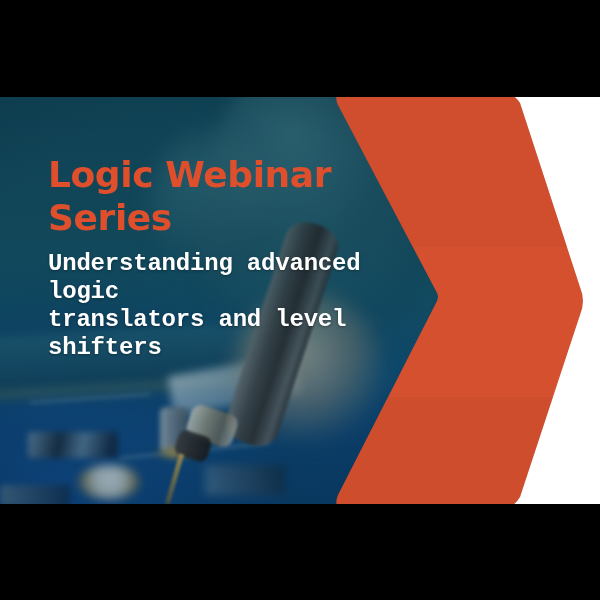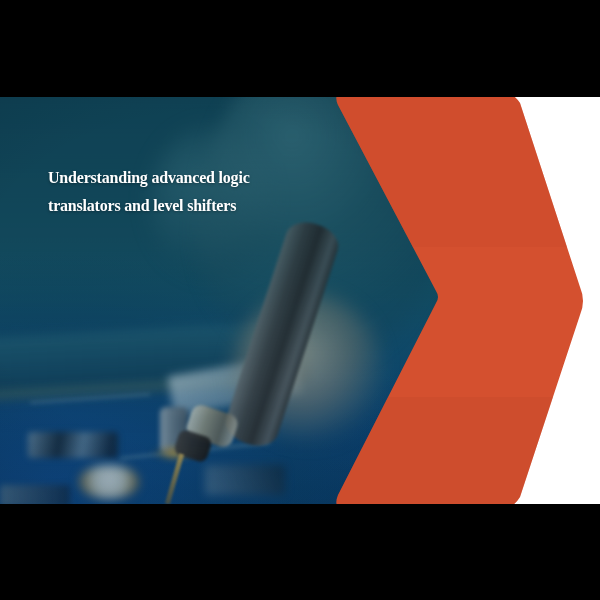--- a/index.html
+++ b/index.html
@@ -284,23 +284,23 @@
     font-family: "DejaVu Sans", sans-serif;
     font-weight: bold;
     font-size: 36px;
     line-height: 43px;
     letter-spacing: -0.4px;
     white-space: pre-line;
   }
   #series-subtitle {
     margin: 11px 0 0 0;
     color: #ffffff;
-    font-family: Liberation Serif, serif;
+    font-family: Liberation Mono, monospace;
     font-weight: bold;
-    font-size: 16px;
+    font-size: 24px;
     line-height: 28px;
     letter-spacing: -0.2px;
     white-space: pre-line;
     text-shadow: 0 1px 3px rgba(0,0,0,0.35);
   }
 </style>
 </head>
 <body>
 
 <div id="banner-frame">
@@ -359,18 +359,20 @@
           <rect x="0" y="0" width="270" height="407" fill="#d4502f"></rect>
 
           <rect x="0" y="0" width="270" height="407" fill="url(#none)"></rect>
           <rect x="0" y="0" width="270" height="150" fill="#c8492c" opacity="0.35"></rect>
           <rect x="0" y="300" width="270" height="107" fill="#c0472b" opacity="0.28"></rect>
         </g>
       </svg>
     </div>
 
     <div id="text-block">
+      <h1 id="series-title">Logic Webinar
+Series</h1>
       <p id="series-subtitle">Understanding advanced logic
 translators and level shifters</p>
     </div>
 
   </div>
 </div>
 
 </body></html>

